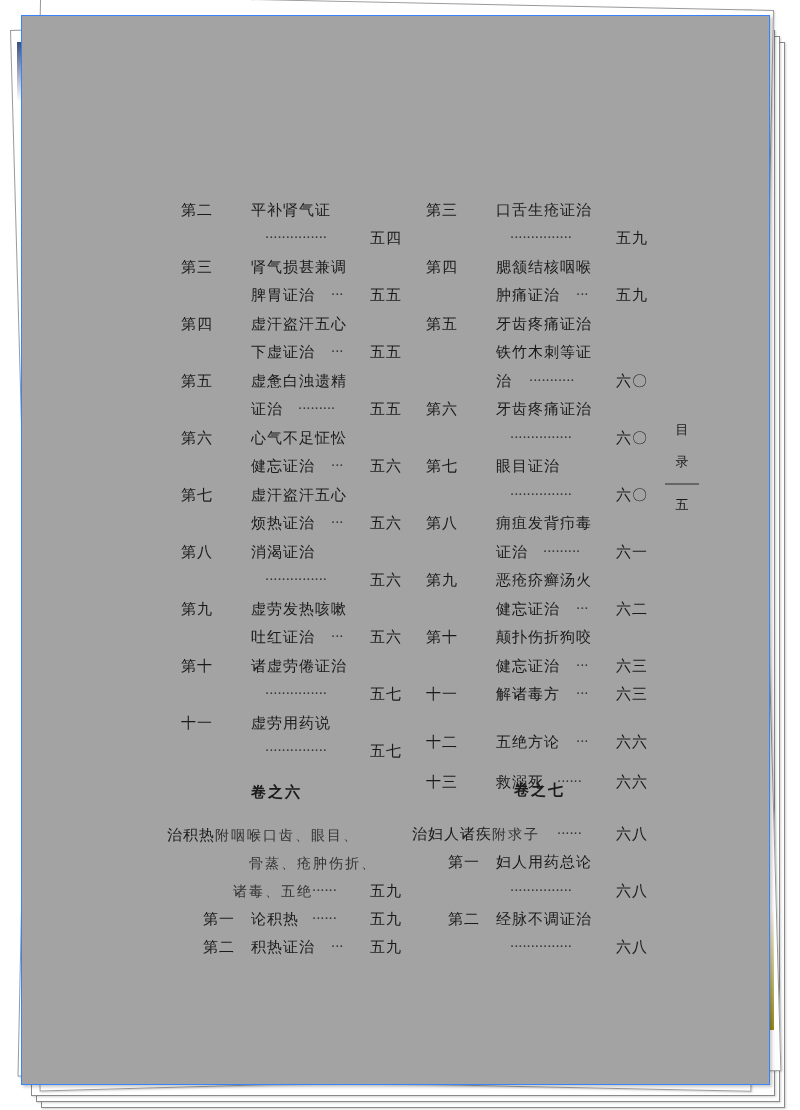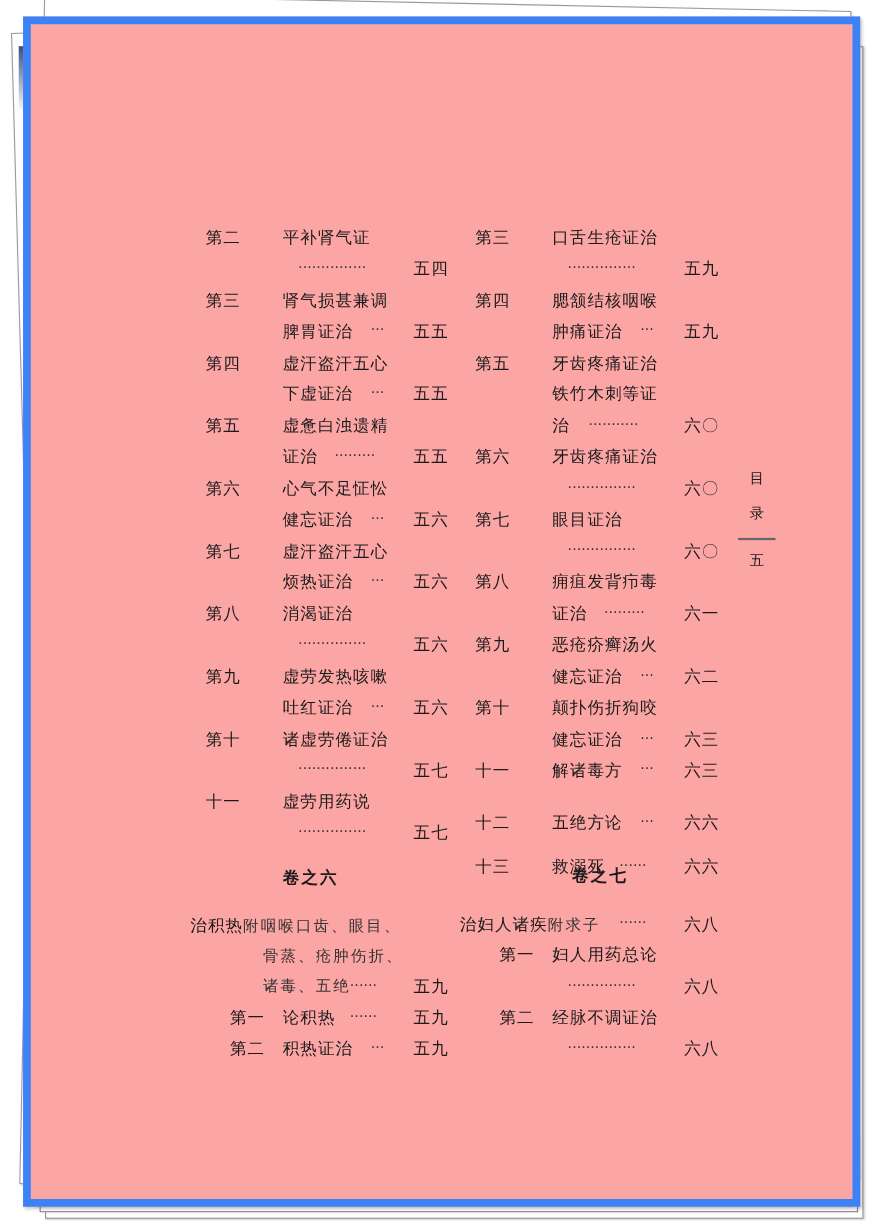--- a/index.html
+++ b/index.html
@@ -29,21 +29,21 @@
   .accent-blue {
     position:absolute; left:17px; top:42px; width:6px; height:60px;
     background: linear-gradient(#3b4f7e, rgba(59,79,126,0));
   }
   .accent-olive {
     position:absolute; left:768px; top:910px; width:6px; height:120px;
     background: linear-gradient(rgba(150,130,20,0), #9a8a1a);
   }
   .page {
     position:absolute; left:21px; top:15px; width:747px; height:1068px;
-    background:#fca5a5; border:7px solid #3b82f6;
+    background:#a3a3a3; border:1px solid #3b82f6;
     box-shadow: 2px 2px 3px rgba(0,0,0,0.22);
   }
   .col {
     position:absolute; top:0; width:220px;
   }
   .col.left { left:180px; }
   .col.right { left:424px; }
   .row {
     position:absolute; left:0; height:26px; line-height:26px;
     font-size:15px; white-space:nowrap; letter-spacing:1px;
@@ -175,21 +175,21 @@
     <div class="row" style="top:722px;width:221px;">
       <span class="dots" style="left:84px;">···············</span>
       <span class="pg">五七</span>
     </div>
 
     <div class="vol" style="top:767px;left:70px;">卷之六</div>
 
     <div class="row" style="top:806px;left:-14px;">
       <span>治积热</span><span class="small">附咽喉口齿、眼目、</span>
     </div>
-    <div class="row" style="top:834px;left:52px;text-align:right;">
+    <div class="row" style="top:834px;left:68px;text-align:right;">
       <span class="small">骨蒸、疮肿伤折、</span>
     </div>
     <div class="row" style="top:862px;width:221px;">
       <span class="small" style="position:absolute;left:52px;">诸毒、五绝</span>
       <span class="dots" style="left:131px;">······</span>
       <span class="pg">五九</span>
     </div>
     <div class="row" style="top:890px;width:221px;">
       <span class="num" style="left:22px;">第一</span>
       <span class="title">论积热</span>

